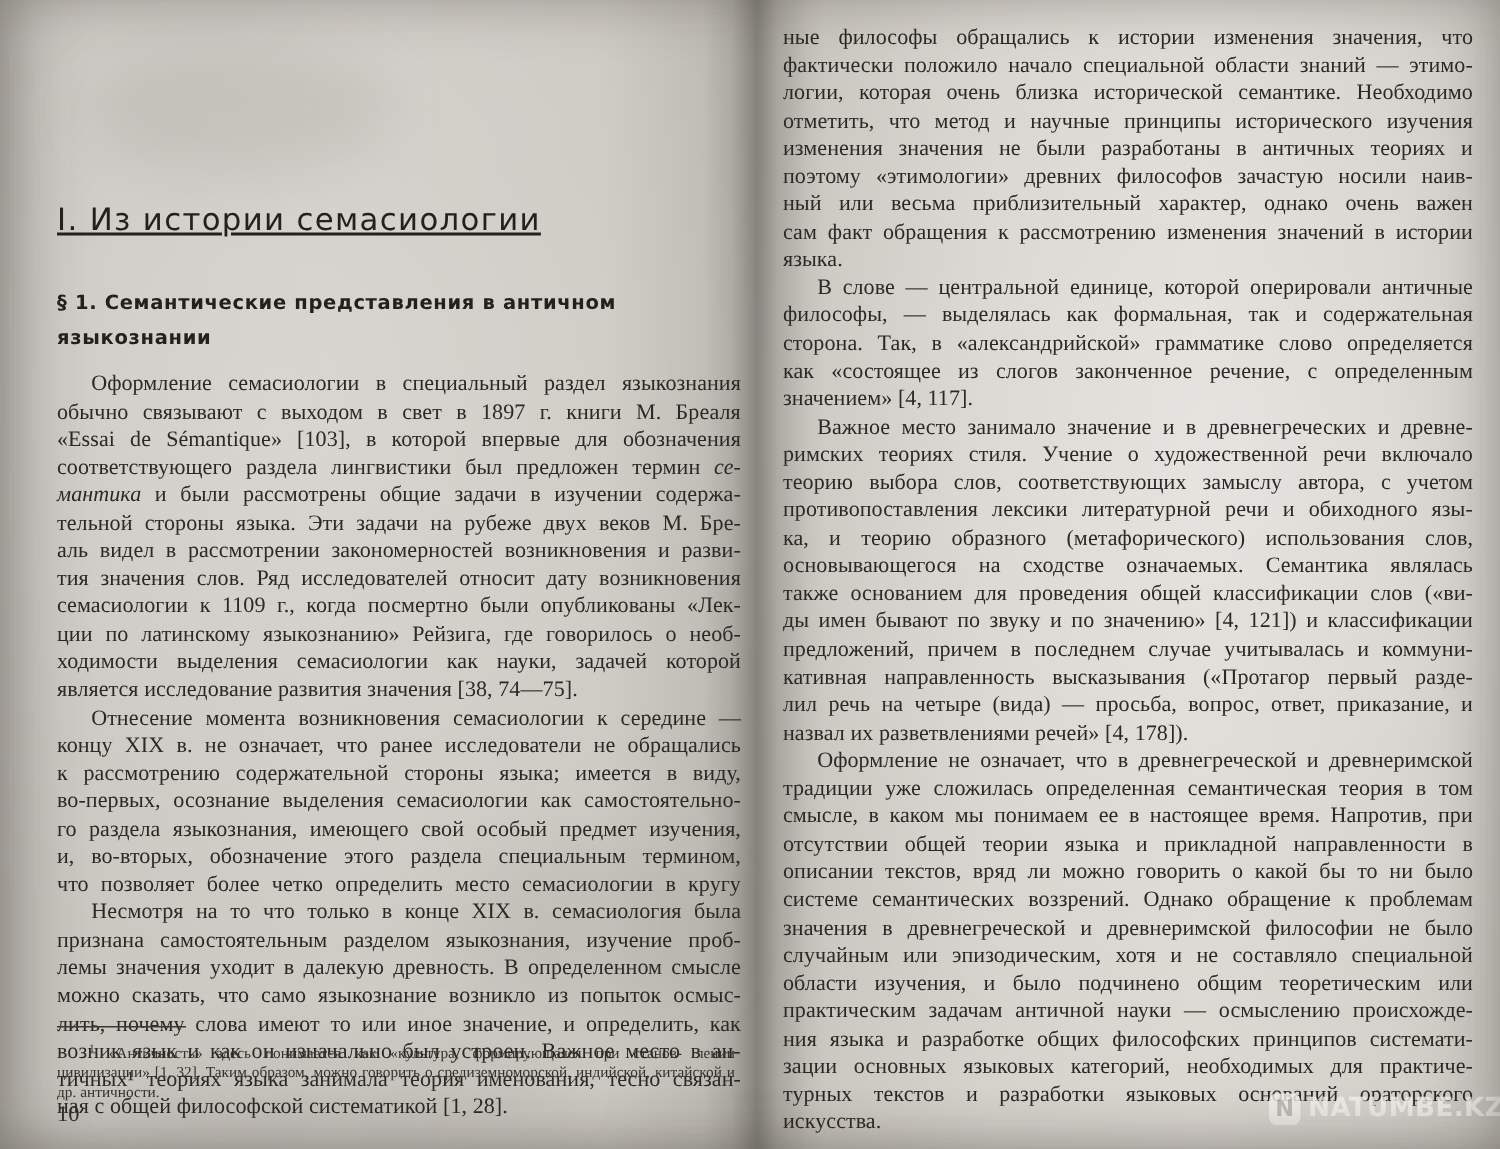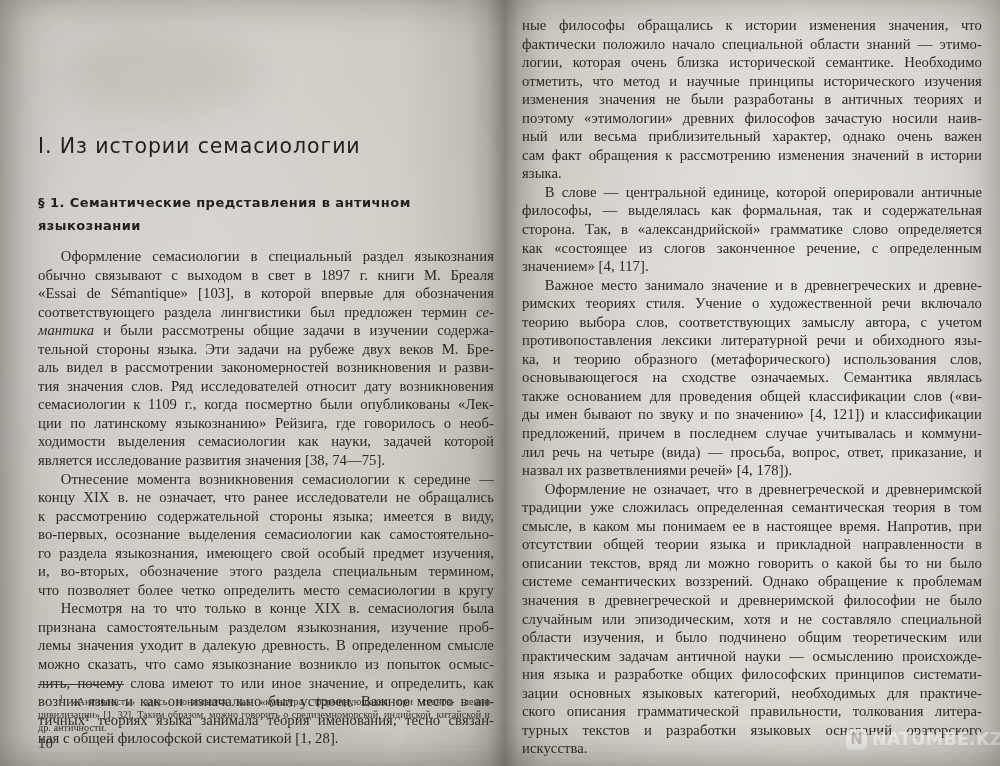--- a/index.html
+++ b/index.html
@@ -81,20 +81,21 @@
   .chapter-title {
     position: absolute;
     left: 38px;
     top: 134px;
     font-family: "DejaVu Sans", "Liberation Sans", sans-serif;
     font-size: 20.5px;
     font-weight: 400;
     letter-spacing: 0.9px;
     color: #23211e;
     white-space: nowrap;
+    text-decoration: underline;
   }
   .section-title {
     position: absolute;
     left: 38px;
     top: 192px;
     width: 400px;
     font-family: "DejaVu Sans", "Liberation Sans", sans-serif;
     font-size: 13px;
     font-weight: 700;
     letter-spacing: 0.45px;
@@ -722,20 +723,28 @@
           <span>предложений,</span>
           <span>причем</span>
           <span>в</span>
           <span>последнем</span>
           <span>случае</span>
           <span>учитывалась</span>
           <span>и</span>
           <span>коммуни-</span>
         </div>
         <div class="ln just">
+          <span>кативная</span>
+          <span>направленность</span>
+          <span>высказывания</span>
+          <span>(«Протагор</span>
+          <span>первый</span>
+          <span>разде-</span>
+        </div>
+        <div class="ln just">
           <span>лил</span>
           <span>речь</span>
           <span>на</span>
           <span>четыре</span>
           <span>(вида)</span>
           <span>—</span>
           <span>просьба,</span>
           <span>вопрос,</span>
           <span>ответ,</span>
           <span>приказание,</span>
@@ -862,28 +871,20 @@
         <div class="ln just">
           <span>зации</span>
           <span>основных</span>
           <span>языковых</span>
           <span>категорий,</span>
           <span>необходимых</span>
           <span>для</span>
           <span>практиче-</span>
         </div>
         <div class="ln just">
-          <span>ского</span>
-          <span>описания</span>
-          <span>грамматической</span>
-          <span>правильности,</span>
-          <span>толкования</span>
-          <span>литера-</span>
-        </div>
-        <div class="ln just">
           <span>турных</span>
           <span>текстов</span>
           <span>и</span>
           <span>разработки</span>
           <span>языковых</span>
           <span>оснований</span>
           <span>ораторского</span>
         </div>
         <div class="ln">искусства.</div>
       </div>

